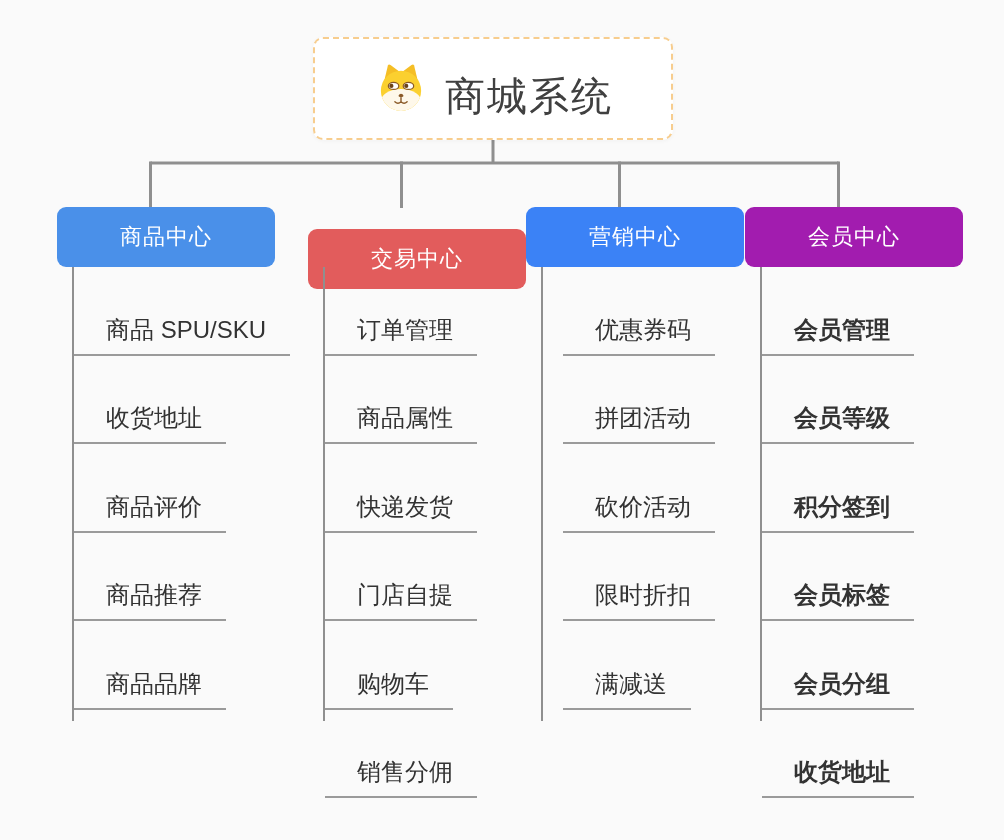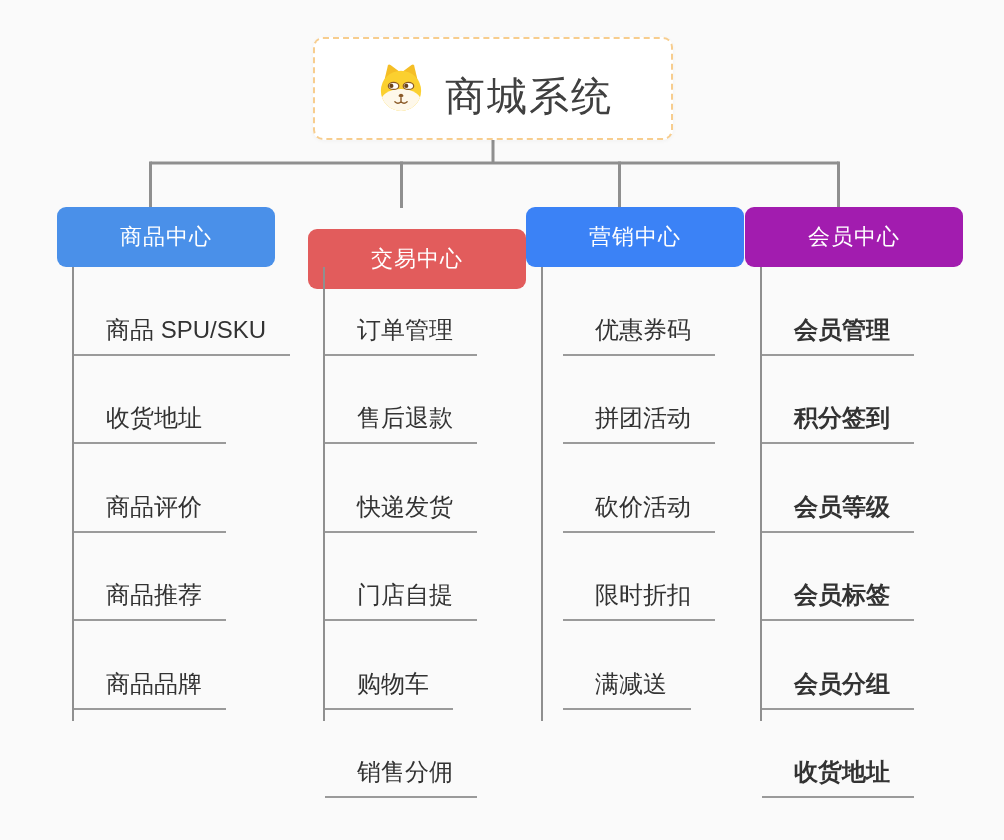--- a/index.html
+++ b/index.html
@@ -129,39 +129,39 @@
     <li class="leaf-item">商品 SPU/SKU</li>
     <li class="leaf-item">收货地址</li>
     <li class="leaf-item">商品评价</li>
     <li class="leaf-item">商品推荐</li>
     <li class="leaf-item">商品品牌</li>
   </ul>
 
   <div class="branch-header bh-2" style="background-color: rgb(226, 92, 92); margin-top: 22px;">交易中心</div>
   <ul class="branch-col bc-2">
     <li class="leaf-item">订单管理</li>
-    <li class="leaf-item">售后退款</li>
+    <li class="leaf-item">商品属性</li>
     <li class="leaf-item">快递发货</li>
     <li class="leaf-item">门店自提</li>
     <li class="leaf-item">购物车</li>
     <li class="leaf-item">销售分佣</li>
   </ul>
 
   <div class="branch-header bh-3" style="background-color: #3b82f6;">营销中心</div>
   <ul class="branch-col bc-3">
     <li class="leaf-item">优惠券码</li>
     <li class="leaf-item">拼团活动</li>
     <li class="leaf-item">砍价活动</li>
     <li class="leaf-item">限时折扣</li>
     <li class="leaf-item">满减送</li>
   </ul>
 
   <div class="branch-header bh-4" style="background-color: #a21caf;">会员中心</div>
   <ul class="branch-col bc-4">
     <li class="leaf-item">会员管理</li>
+    <li class="leaf-item">会员等级</li>
     <li class="leaf-item">积分签到</li>
-    <li class="leaf-item">会员等级</li>
     <li class="leaf-item">会员标签</li>
     <li class="leaf-item">会员分组</li>
     <li class="leaf-item">收货地址</li>
   </ul>
 
 </div>
 
 </body></html>

